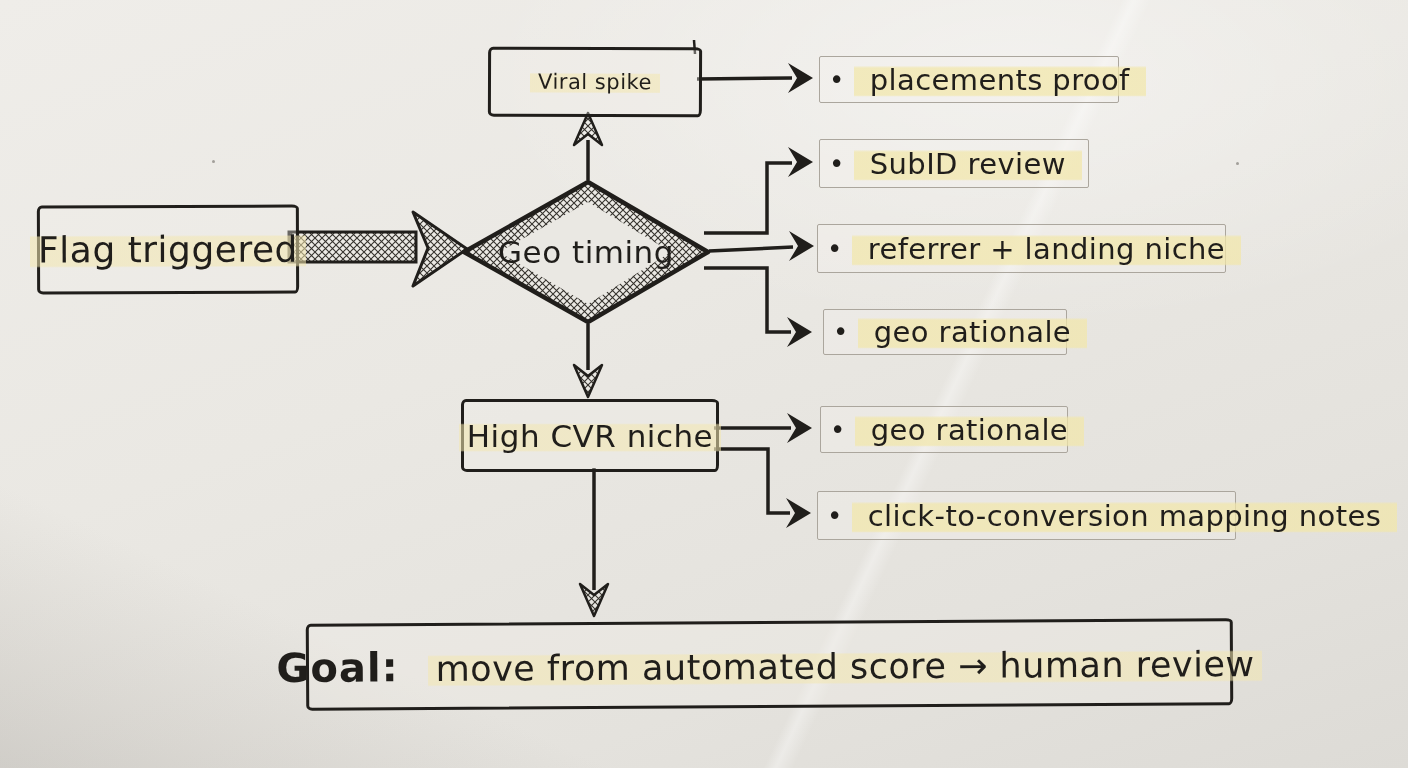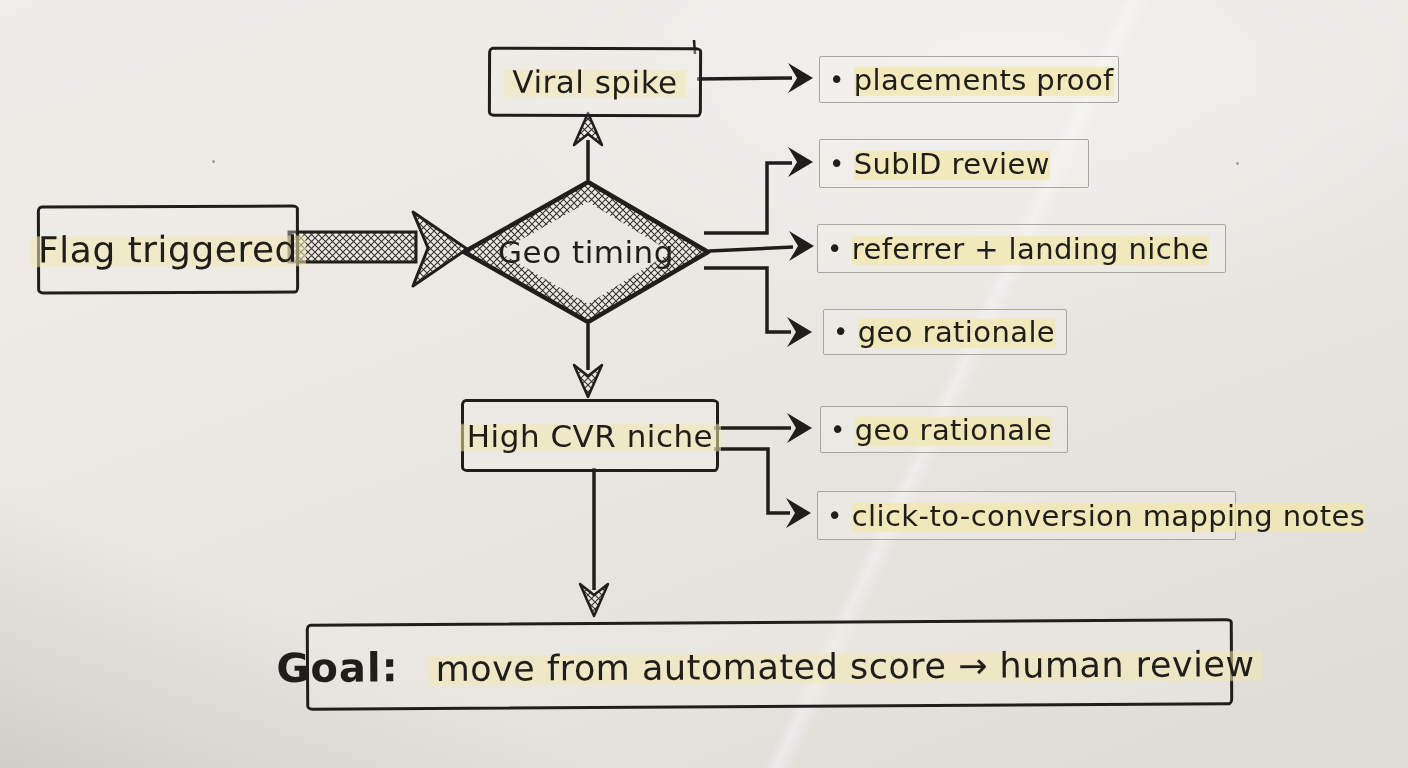--- a/index.html
+++ b/index.html
@@ -39,26 +39,26 @@
     display:flex;align-items:center;
     border:1.5px solid var(--bullet_border,#aba69d);
     background:rgba(244,242,238,0.30);
     border-radius:2px;
     font-size:29px;letter-spacing:0.4px;white-space:nowrap;
     padding-left:9px;
   }
   .bullet .dot{font-size:26px;margin-right:9px;line-height:1;}
   .bullet .hl{
     background:linear-gradient(transparent 14%, var(--hl,rgba(242,231,170,0.72)) 20%, var(--hl,rgba(242,231,170,0.72)) 88%, transparent 92%);
-    padding:3px 0;border-radius:3px;
+    padding:3px 16px;border-radius:3px;
   }
   .goal-box{font-size:35px;transform:rotate(-0.35deg);}
   .goal-box .goal-prefix{font-weight:bold;font-size:40px;margin-right:29px;letter-spacing:1px;}
   .flag-box{font-size:36px;transform:rotate(-0.2deg);}
-  .viral-box{font-size:31px;transform:rotate(0.2deg);justify-content:center;}
+  .viral-box{font-size:21px;transform:rotate(0.2deg);justify-content:center;}
   .hicvr-box{font-size:31px;text-align:right;}
   .diamond-label{font-size:31px;}
 </style>
 </head>
 <body>
 
 <div class="paper">
 
   <svg class="wires" width="1408" height="768" viewBox="0 0 1408 768">
     <defs>

